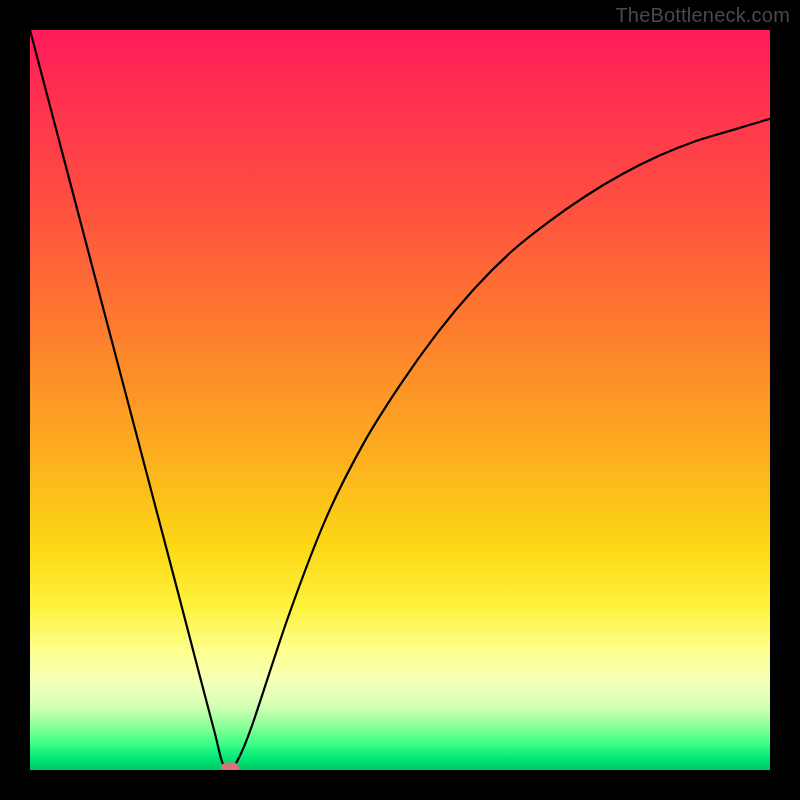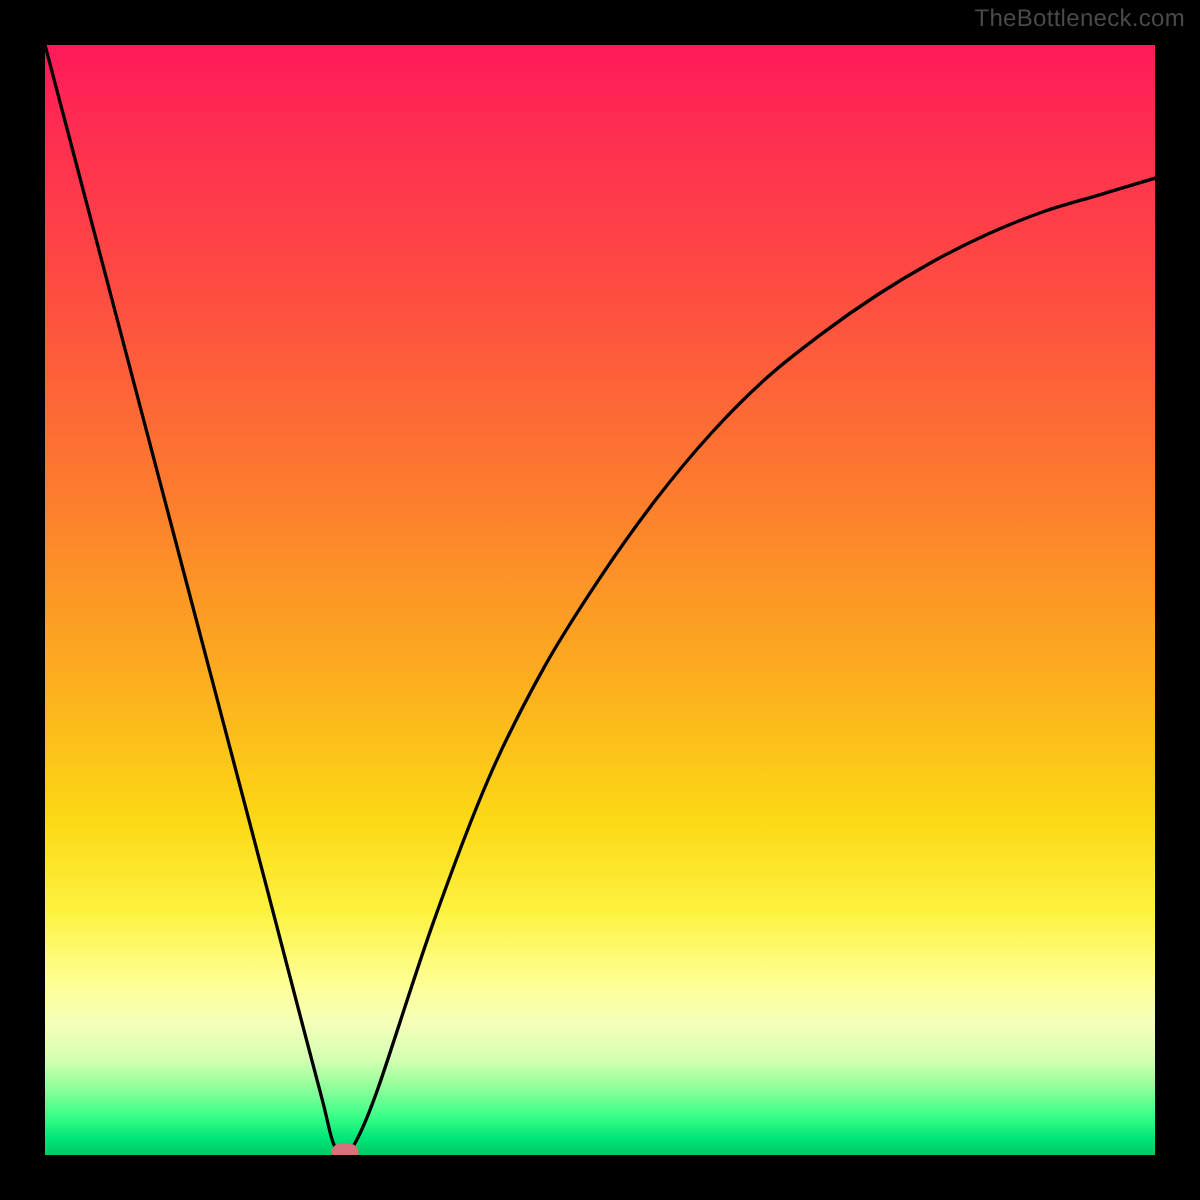--- a/index.html
+++ b/index.html
@@ -59,21 +59,21 @@
     height: 11px;
     border-radius: 6px / 5px;
     background: #d9707a;
     transform: translate(-50%, -50%);
   }
   .watermark {
     position: absolute;
     top: 4px;
     right: 10px;
     color: #4a4a4a;
-    font-size: 16px;
+    font-size: 20px;
     font-weight: 500;
     letter-spacing: 0.2px;
   }
 </style>
 </head>
 <body>
 
 <div class="frame">
   <div class="watermark">TheBottleneck.com</div>
 

